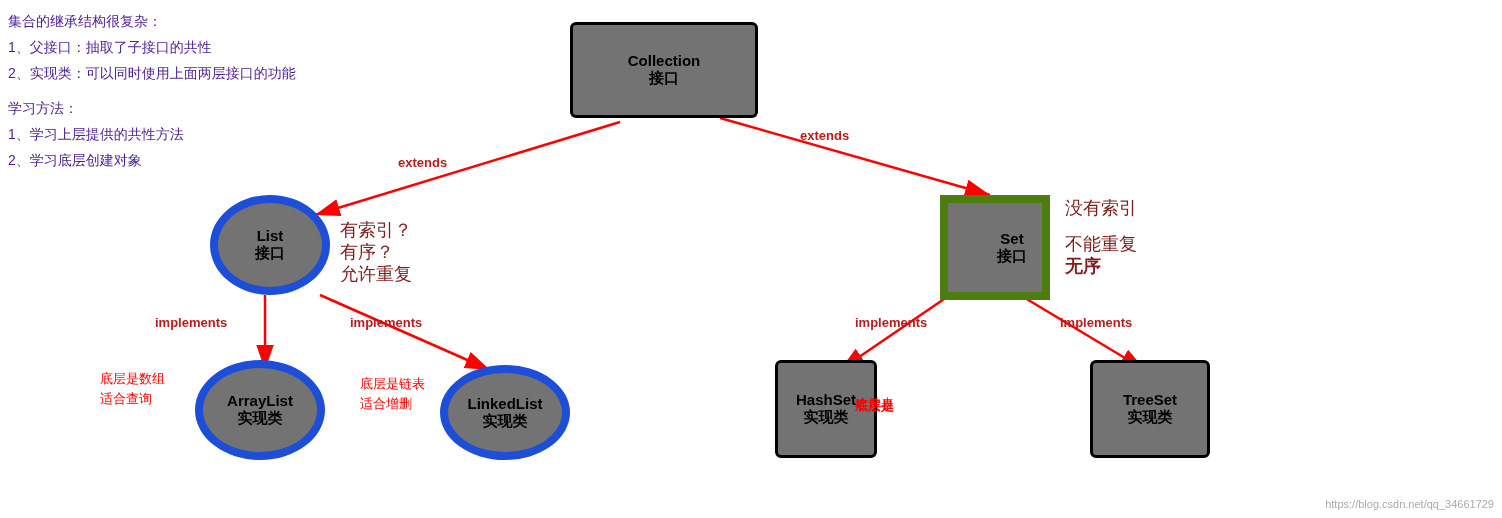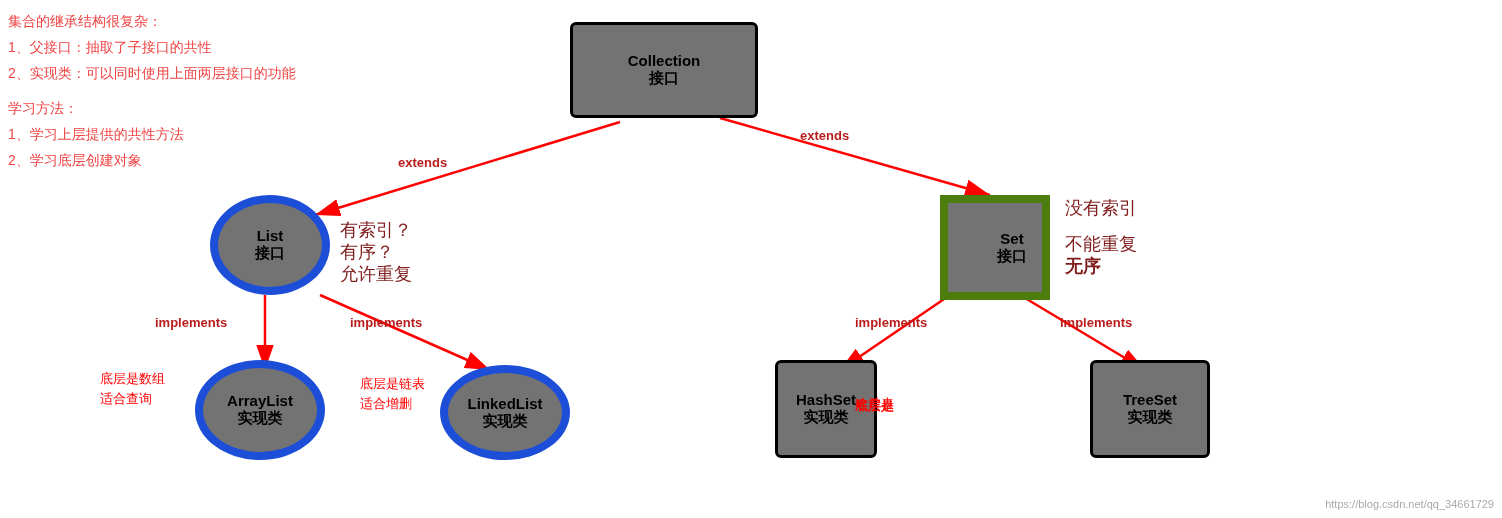--- a/index.html
+++ b/index.html
@@ -16,21 +16,21 @@
       width: 1502px;
       height: 518px;
     }
     
     .notes {
       position: absolute;
       left: 8px;
       top: 10px;
       font-size: 14px;
       line-height: 1.7;
-      color: #ef4444;
+      color: #4c1d95;
     }
     .notes p { margin-bottom: 2px; }
     .notes .section { margin-bottom: 12px; }
 
     
     .node {
       position: absolute;
       display: flex;
       flex-direction: column;
       align-items: center;

